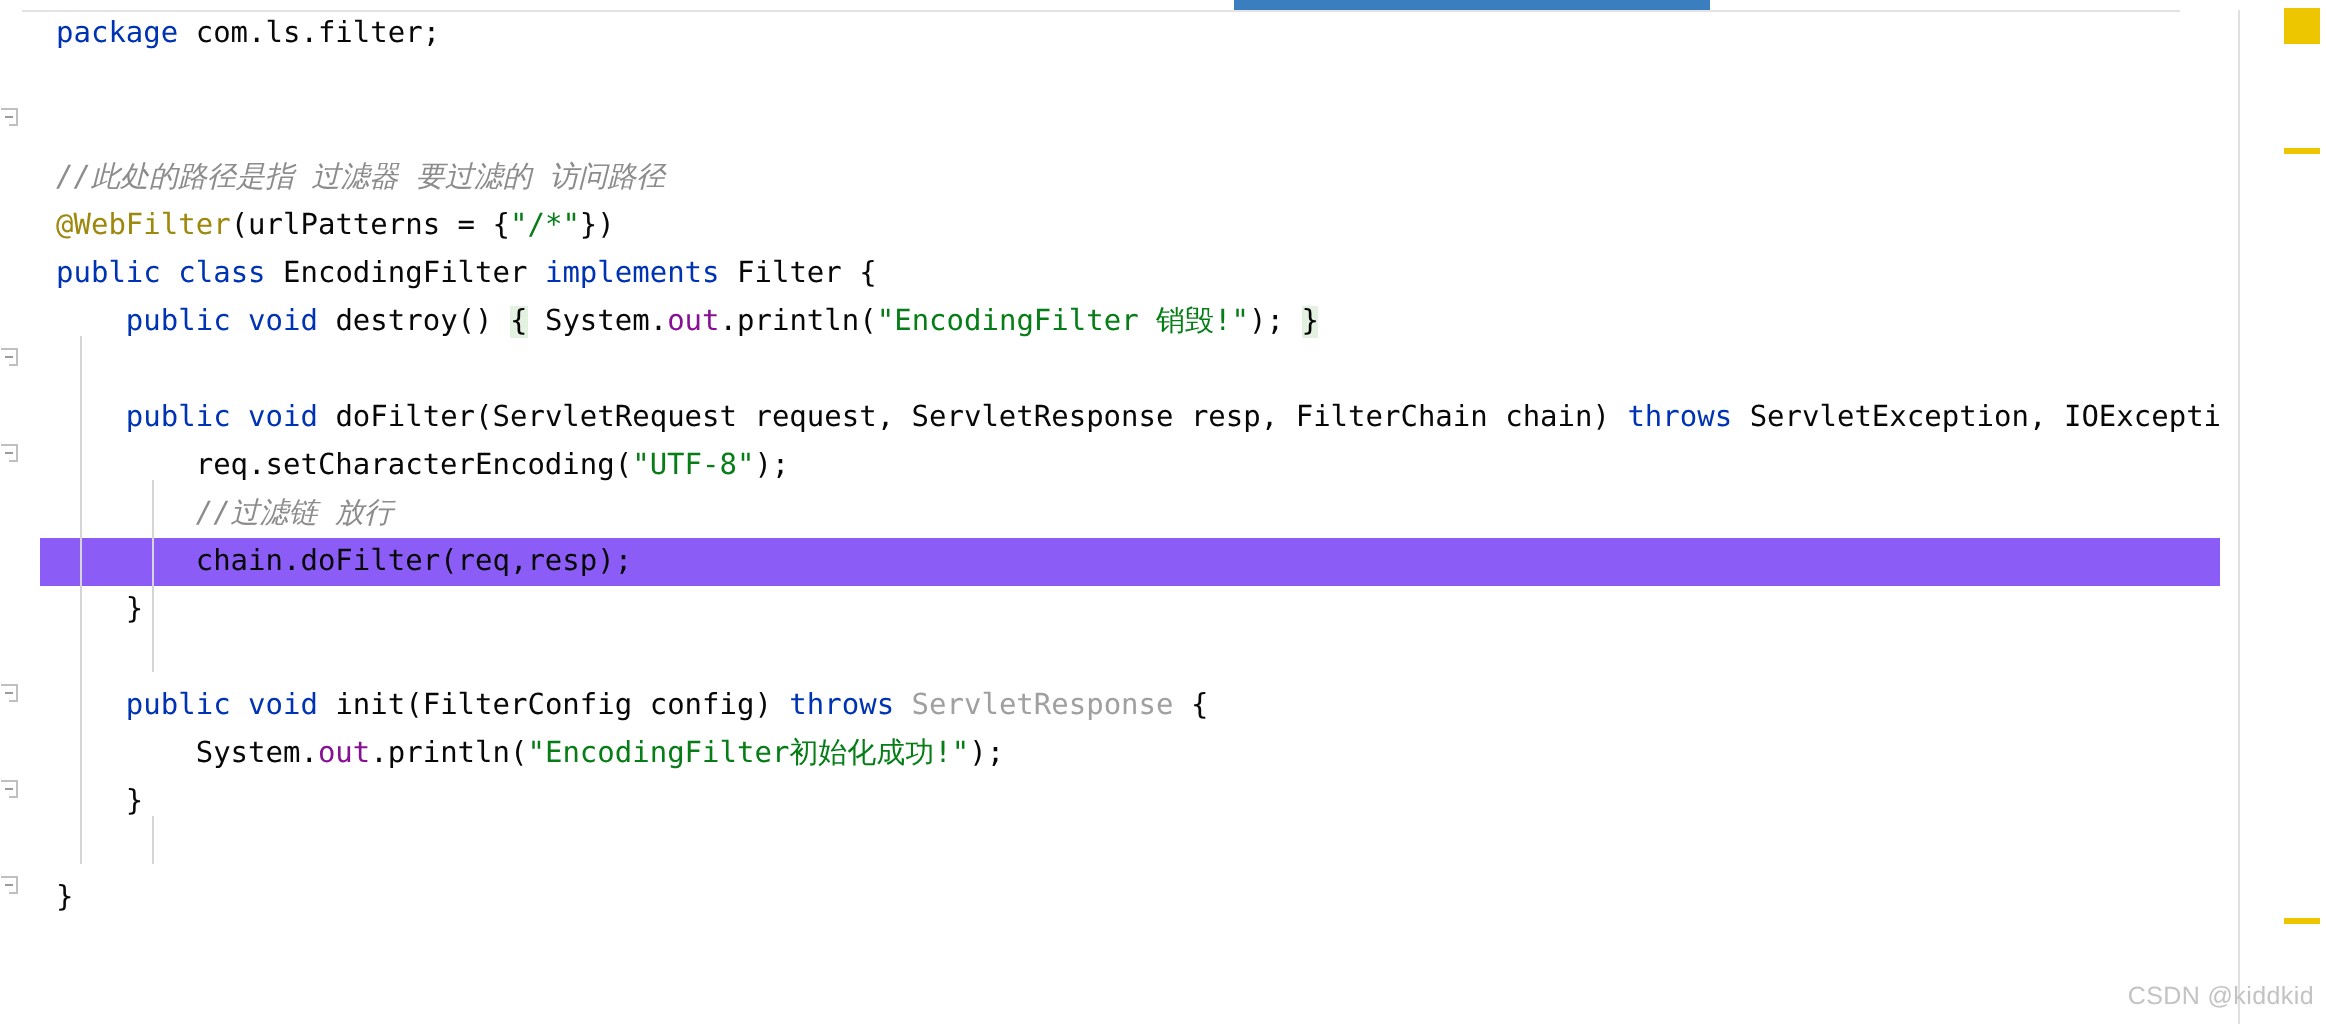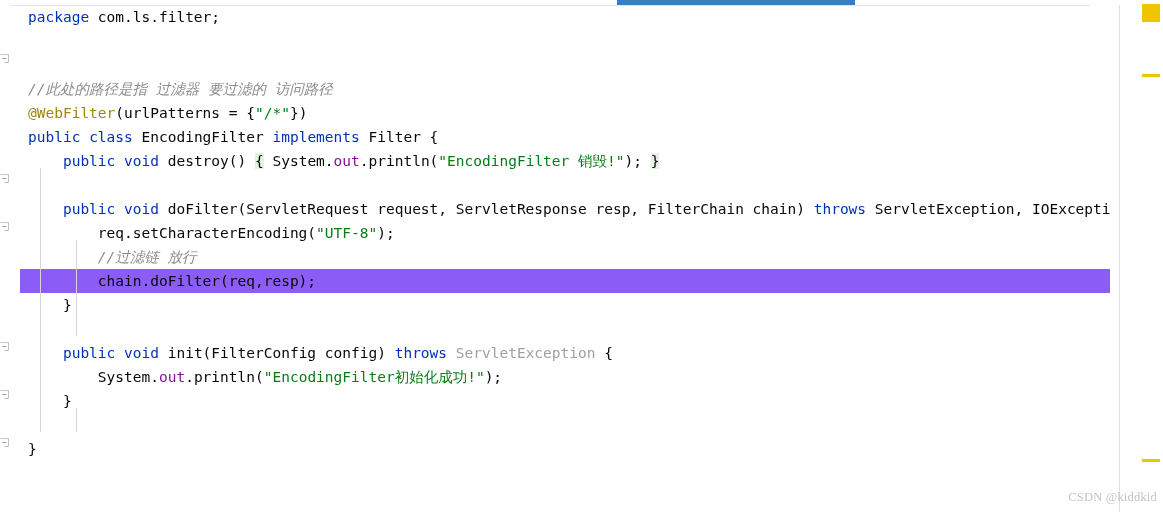--- a/index.html
+++ b/index.html
@@ -140,21 +140,21 @@
     width: 18px;
     height: 3px;
     background: #edc600;
   }
 
   
   .watermark {
     position: absolute;
     right: 6px;
     bottom: 7px;
-    font-family: Liberation Serif, serif;
+    font-family: Liberation Sans, sans-serif;
     font-size: 12.5px;
     color: #c3c3c3;
     letter-spacing: 0.2px;
     white-space: nowrap;
   }
 </style>
 </head>
 <body>
 
 <div id="editor-root">
@@ -210,21 +210,21 @@
       <div class="line"><span class="anno">@WebFilter</span><span class="plain">(urlPatterns = {</span><span class="str">"/*"</span><span class="plain">})</span></div>
       <div class="line"><span class="kw">public</span><span class="plain"> </span><span class="kw">class</span><span class="plain"> EncodingFilter </span><span class="kw">implements</span><span class="plain"> Filter {</span></div>
       <div class="line"><span class="plain">    </span><span class="kw">public</span><span class="plain"> </span><span class="kw">void</span><span class="plain"> destroy() </span><span class="brace-hl">{</span><span class="plain"> System.</span><span class="field">out</span><span class="plain">.println(</span><span class="str">"EncodingFilter 销毁!"</span><span class="plain">); </span><span class="brace-hl">}</span></div>
       <div class="line">&nbsp;</div>
       <div class="line"><span class="plain">    </span><span class="kw">public</span><span class="plain"> </span><span class="kw">void</span><span class="plain"> doFilter(ServletRequest request, ServletResponse resp, FilterChain chain) </span><span class="kw">throws</span><span class="plain"> ServletException, IOException {</span></div>
       <div class="line"><span class="plain">        req.setCharacterEncoding(</span><span class="str">"UTF-8"</span><span class="plain">);</span></div>
       <div class="line"><span class="plain">        </span><span class="cmt">//过滤链 放行</span></div>
       <div class="line caret-line"><span class="plain">        chain.doFilter(req,resp);</span></div>
       <div class="line"><span class="plain">    }</span></div>
       <div class="line">&nbsp;</div>
-      <div class="line"><span class="plain">    </span><span class="kw">public</span><span class="plain"> </span><span class="kw">void</span><span class="plain"> init(FilterConfig config) </span><span class="kw">throws</span><span class="plain"> </span><span class="grey">ServletException</span><span class="plain"> {</span></div>
+      <div class="line"><span class="plain">    </span><span class="kw">public</span><span class="plain"> </span><span class="kw">void</span><span class="plain"> init(FilterConfig config) </span><span class="kw">throws</span><span class="plain"> </span><span class="grey">ServletResponse</span><span class="plain"> {</span></div>
       <div class="line"><span class="plain">        System.</span><span class="field">out</span><span class="plain">.println(</span><span class="str">"EncodingFilter初始化成功!"</span><span class="plain">);</span></div>
       <div class="line"><span class="plain">    }</span></div>
       <div class="line">&nbsp;</div>
       <div class="line"><span class="plain">}</span></div>
     </div>
 
   <div class="right-margin"></div>
 
   <div class="stripe-panel" id="stripe-panel">
     <div class="stripe-top-icon"></div>

